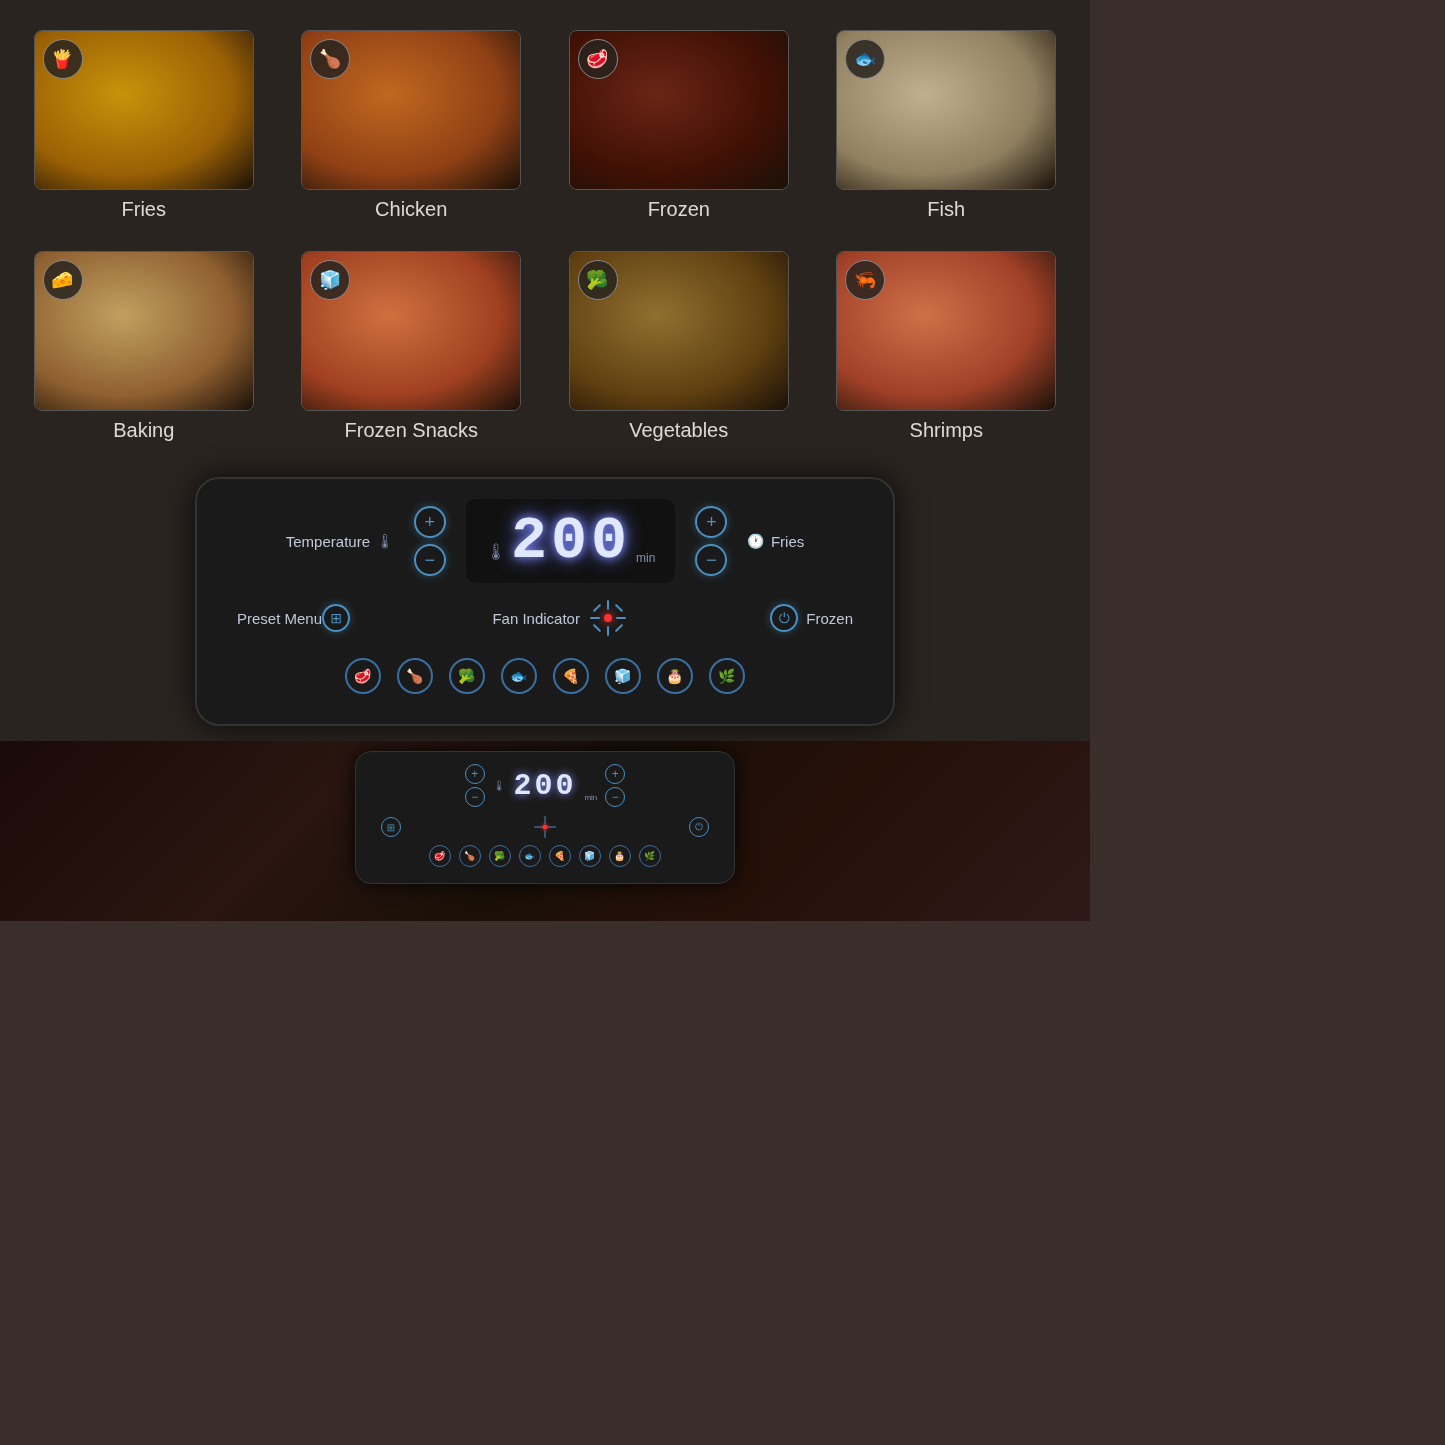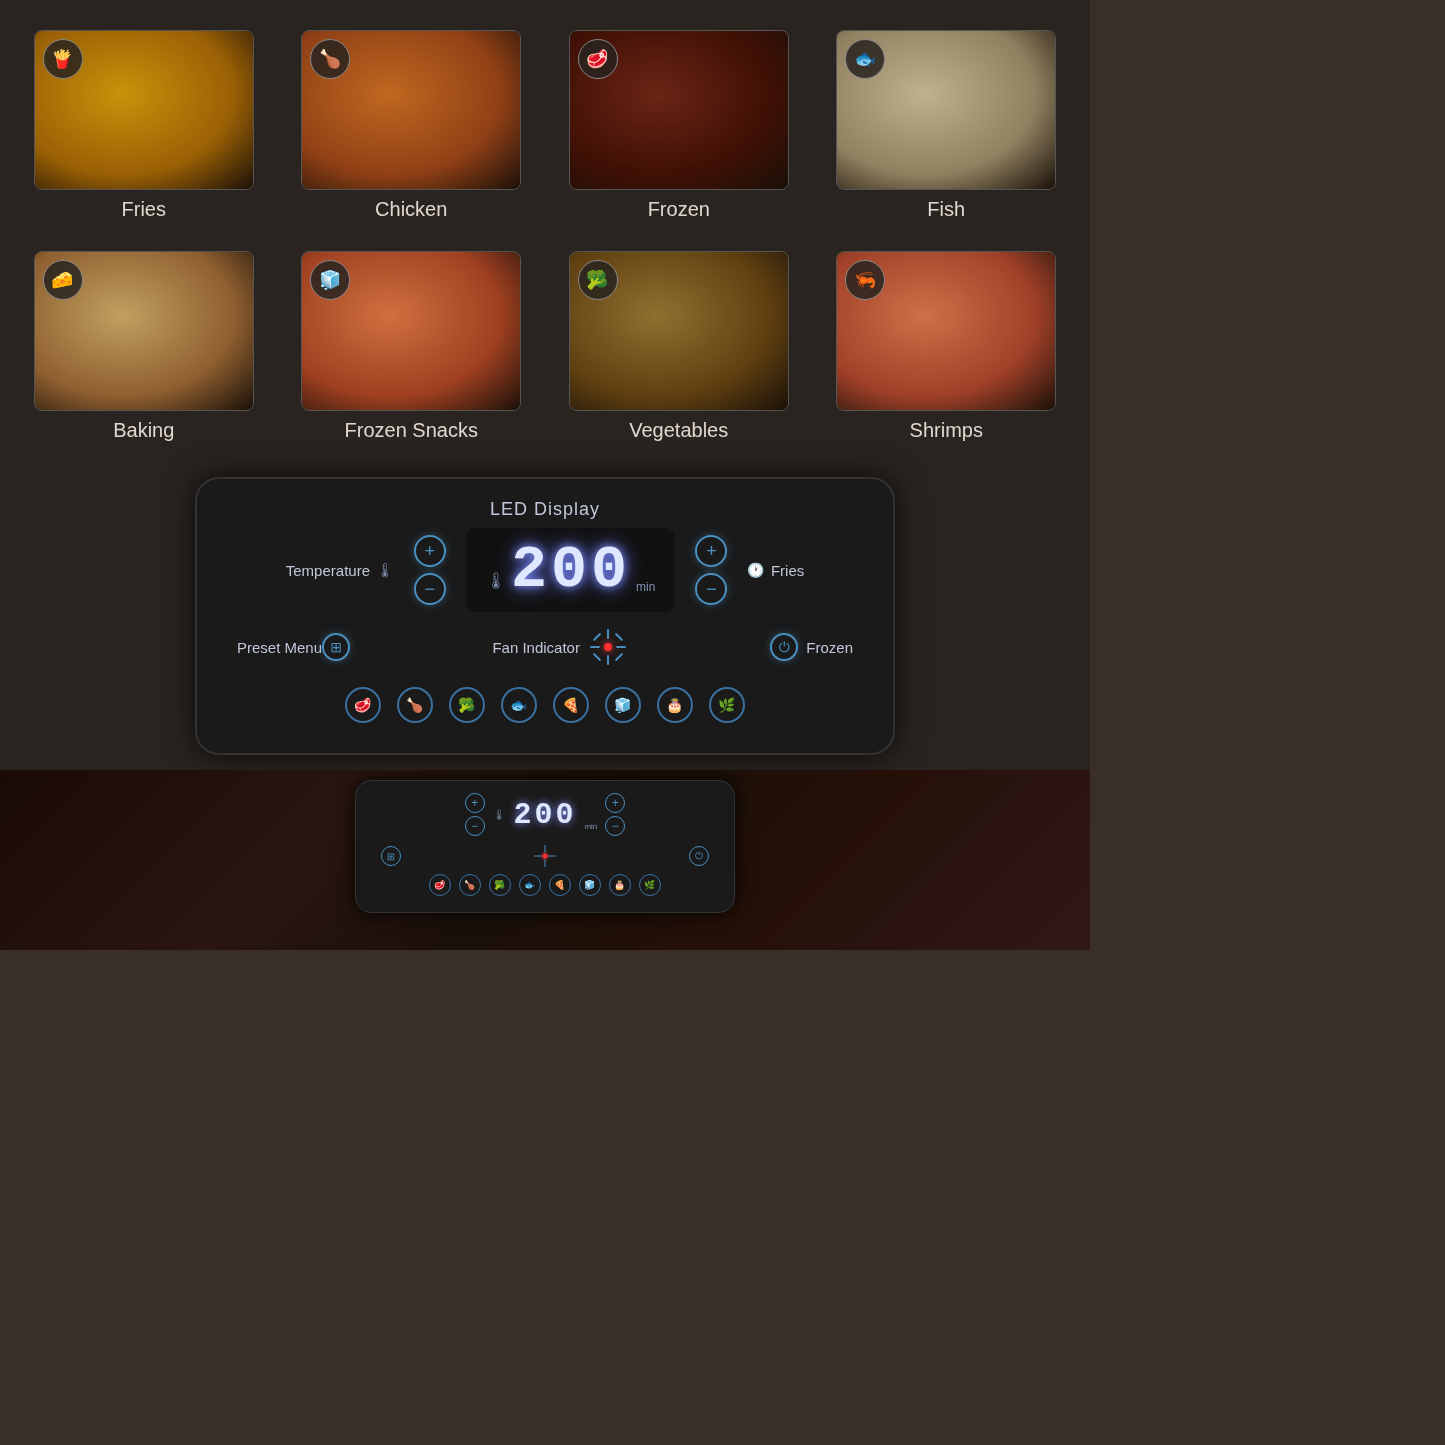--- a/index.html
+++ b/index.html
@@ -541,21 +541,20 @@
     <div class="food-image-wrapper">
       <div class="food-image-bg" style="background: radial-gradient(ellipse at 40% 40%, #d07048 0%, #a04028 60%, #1a1008 100%);"></div>
       <div class="food-icon-circle">🦐</div>
     </div>
     <span class="food-label">Shrimps</span>
   </div>
   </div>
 
 <div class="control-section">
   <div class="control-panel">
-    <div class="led-display-label">LED Display</div>
 
     <div class="display-row">
 
       <div class="temp-section">
         <span class="temp-label">
           <span>Temperature</span>
           <span style="font-size:14px;color:#8090b0;">🌡</span>
         </span>
       </div>
 

